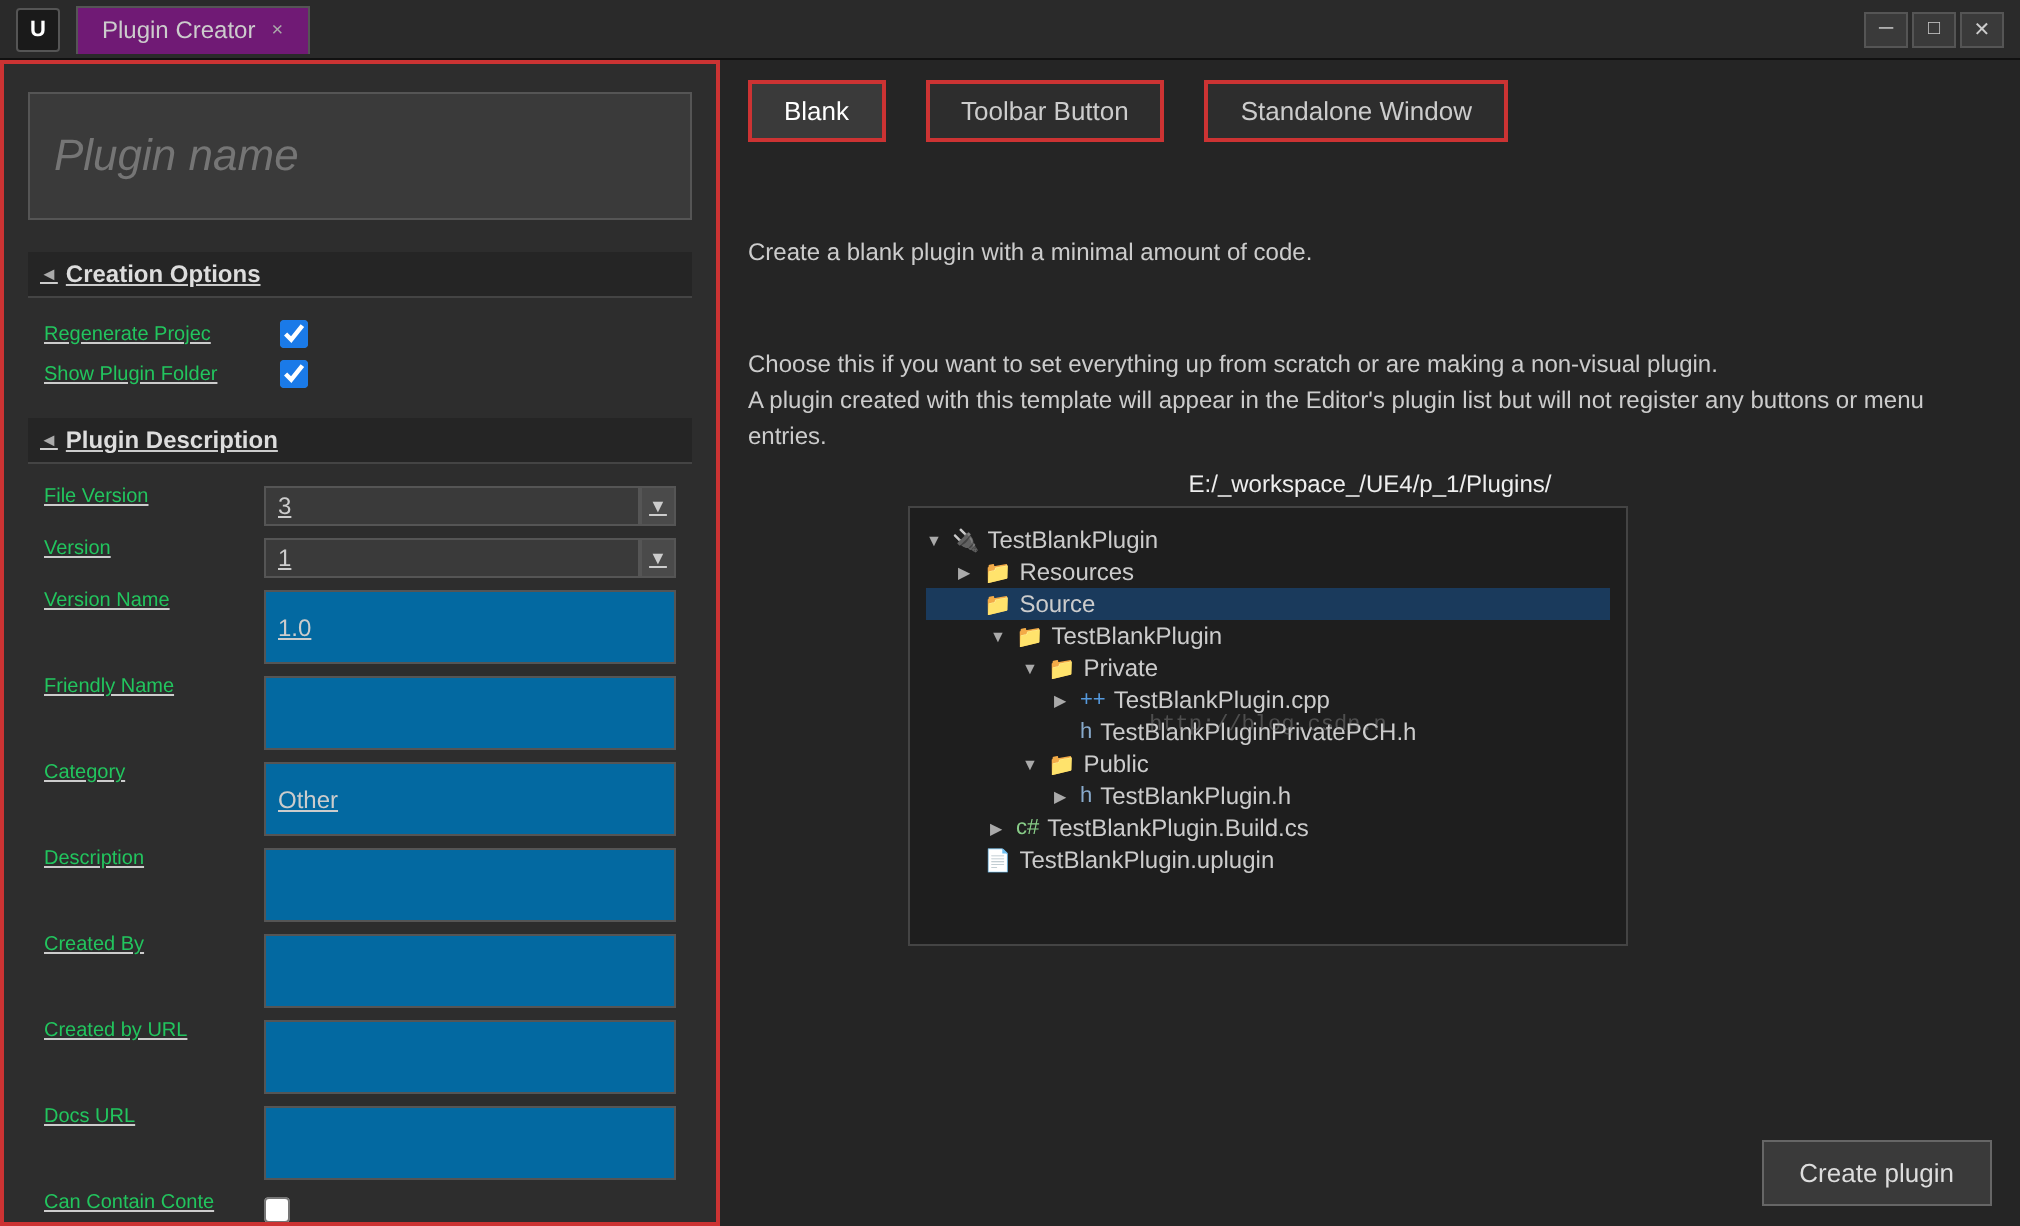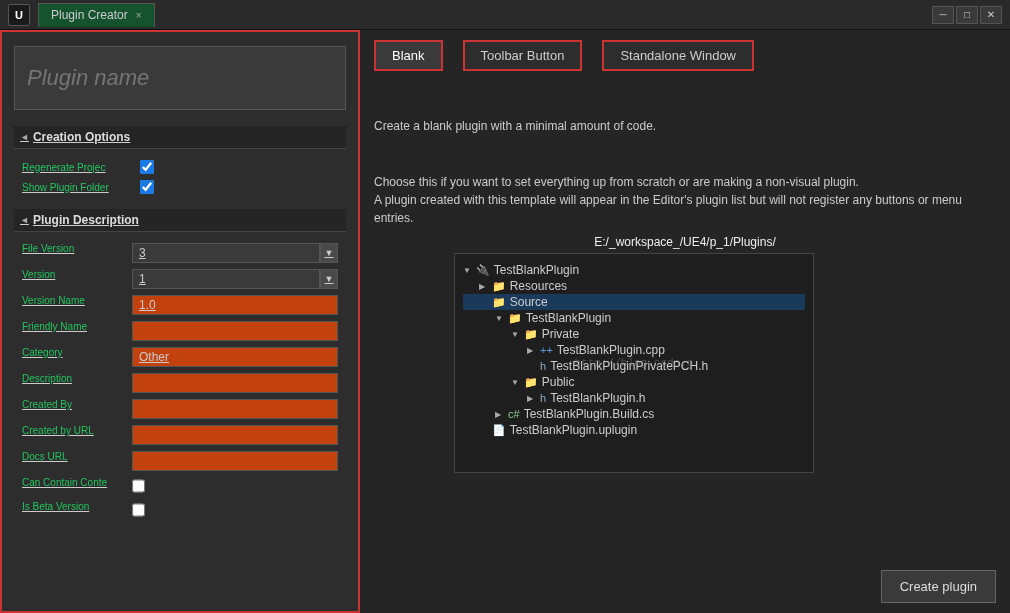--- a/index.html
+++ b/index.html
@@ -27,21 +27,21 @@
       height: 22px;
       background: #1a1a1a;
       border: 1px solid #555;
       border-radius: 2px;
       display: flex; align-items: center; justify-content: center;
       font-weight: bold; font-size: 11px; color: #fff;
       margin-right: 8px;
       flex-shrink: 0;
     }
     .title-tab {
-      background: #14532d;
+      background: #701a75;
       border: 1px solid #555;
       border-bottom: none;
       padding: 4px 12px;
       font-size: 12px;
       color: #ccc;
       display: flex; align-items: center; gap: 8px;
       height: 24px;
     }
     .title-tab .close-x {
       color: #aaa; font-size: 10px; cursor: pointer;
@@ -130,26 +130,26 @@
       min-height: 24px;
     }
     .field-label {
       width: 110px;
       font-size: 10px;
       color: #22c55e;
       flex-shrink: 0;
     }
     .field-input {
       flex: 1;
-      background: #c2410c;
+      background: #0369a1;
       border: 1px solid #555;
       color: #ccc;
       font-size: 12px;
       padding: 2px 6px;
-      height: 20px;
+      height: 37px;
       outline: none;
     }
     .field-input-spinner {
       display: flex;
       align-items: center;
       flex: 1;
     }
     .field-input-spinner input {
       flex: 1;
       background: #3a3a3a;

